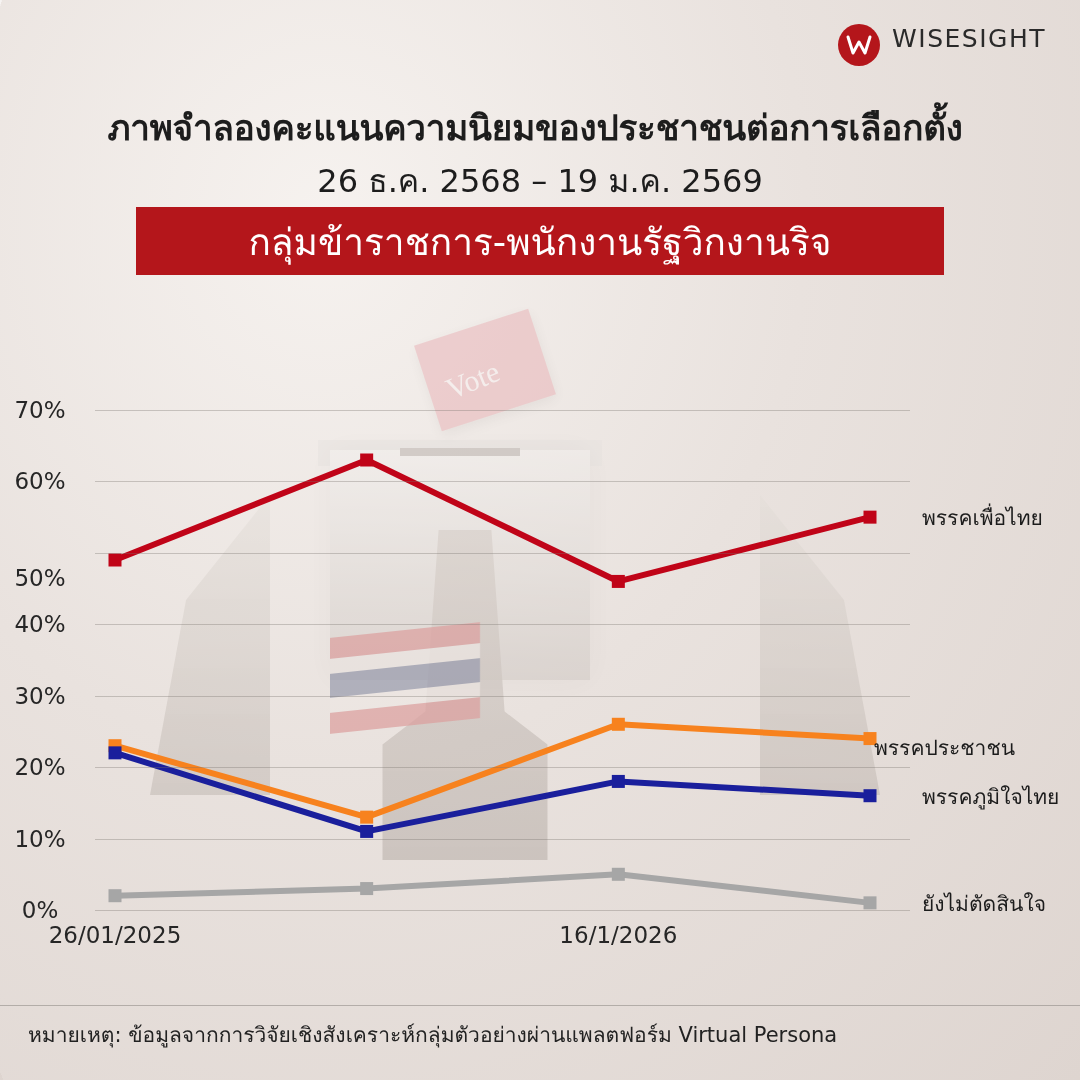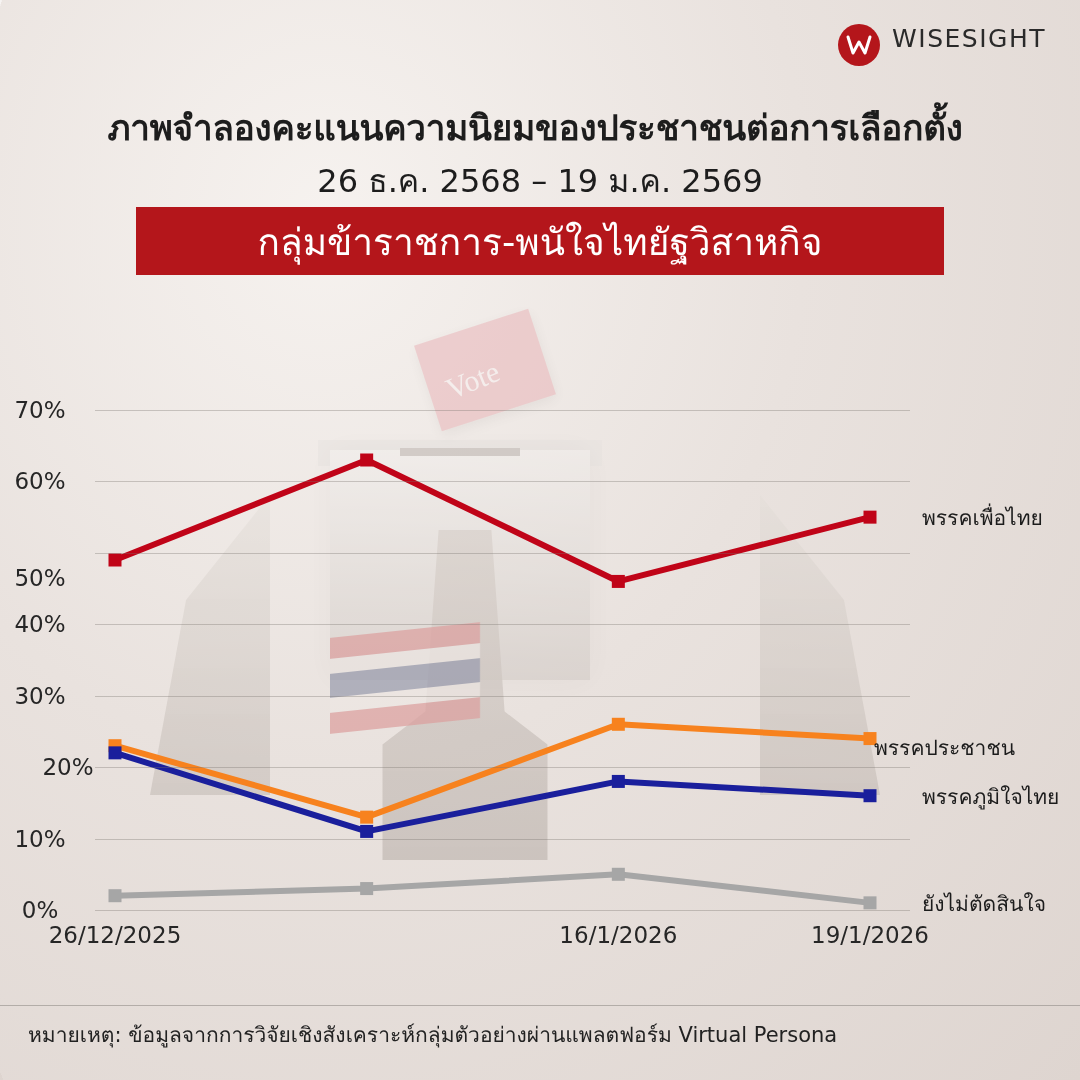--- a/index.html
+++ b/index.html
@@ -256,21 +256,21 @@
           <path d="M2 3 L7 19 L13 8 L19 19 L24 3" fill="none" stroke="#ffffff" stroke-width="3" stroke-linejoin="round" stroke-linecap="round"></path>
         </svg>
       </span>
       <span class="logo-text">WISESIGHT</span>
     </div>
 
     <div class="title1">ภาพจำลองคะแนนความนิยมของประชาชนต่อการเลือกตั้ง</div>
     <div class="title2">26 ธ.ค. 2568 – 19 ม.ค. 2569</div>
 
     <div class="banner">
-      <span>กลุ่มข้าราชการ-พนัใจไทยัฐวิสาหกิจ</span>
+      <span>กลุ่มข้าราชการ-พนักงานรัฐวิกงานริจ</span>
     </div>
 
     <div class="chart-area">
       <div class="plot" id="plot">
         <svg class="lines" id="lines" viewBox="0 0 815 500" preserveAspectRatio="none">
             <polyline points="20,150 271.66666666666663,50 523.3333333333333,171.42857142857144 775,107.14285714285717" fill="none" stroke="#c00418" stroke-width="6" stroke-linejoin="round" stroke-linecap="round"></polyline>
             <rect x="13.5" y="143.5" width="13" height="13" fill="#c00418"></rect>
             <rect x="265.16666666666663" y="43.5" width="13" height="13" fill="#c00418"></rect>
             <rect x="516.8333333333333" y="164.92857142857144" width="13" height="13" fill="#c00418"></rect>
             <rect x="768.5" y="100.64285714285717" width="13" height="13" fill="#c00418"></rect>
@@ -288,34 +288,33 @@
             <rect x="13.5" y="479.2142857142857" width="13" height="13" fill="#a6a6a6"></rect>
             <rect x="265.16666666666663" y="472.07142857142856" width="13" height="13" fill="#a6a6a6"></rect>
             <rect x="516.8333333333333" y="457.7857142857143" width="13" height="13" fill="#a6a6a6"></rect>
             <rect x="768.5" y="486.35714285714283" width="13" height="13" fill="#a6a6a6"></rect>
           </svg>
       <div class="gridline" style="top: 500px;"></div>
           <div class="ylab" style="top: 500px; left: -95px;">0%</div>
           <div class="gridline" style="top: 428.571px;"></div>
           <div class="ylab" style="top: 428.571px; left: -95px;">10%</div>
           <div class="gridline" style="top: 357.143px;"></div>
-          <div class="ylab" style="top: 357.143px; left: -95px; padding-left: 28px;">20%</div>
+          <div class="ylab" style="top: 357.143px; left: -95px;">20%</div>
           <div class="gridline" style="top: 285.714px;"></div>
           <div class="ylab" style="top: 285.714px; left: -95px;">30%</div>
           <div class="gridline" style="top: 214.286px;"></div>
           <div class="ylab" style="top: 214.286px; left: -95px;">40%</div>
           <div class="gridline" style="top: 142.857px;"></div>
           <div class="ylab" style="top: 136px; left: -95px; margin-top: 32px;">50%</div>
           <div class="gridline" style="top: 71.4286px;"></div>
           <div class="ylab" style="top: 71.4286px; left: -95px;">60%</div>
           <div class="gridline" style="top: 0px;"></div>
           <div class="ylab" style="top: 0px; left: -95px;">70%</div>
-          <div class="xlab" style="left: 20px;">26/12/2025</div>
+          <div class="xlab" style="left: 20px;">26/01/2025</div>
           <div class="xlab" style="left: 523.333px;">16/1/2026</div>
-          <div class="xlab" style="left: 775px;">19/1/2026</div>
           <div class="series-label" style="left: 827px; top: 107.143px;">พรรคเพื่อไทย</div>
           <div class="series-label" style="left: 779px; top: 328.571px; margin-top: 8px;">พรรคประชาชน</div>
           <div class="series-label" style="left: 827px; top: 385.714px;">พรรคภูมิใจไทย</div>
           <div class="series-label" style="left: 827px; top: 492.857px;">ยังไม่ตัดสินใจ</div>
         </div>
 
     </div>
 
     <div class="footer-rule"></div>
     <div class="footnote">หมายเหตุ: ข้อมูลจากการวิจัยเชิงสังเคราะห์กลุ่มตัวอย่างผ่านแพลตฟอร์ม Virtual Persona</div>

